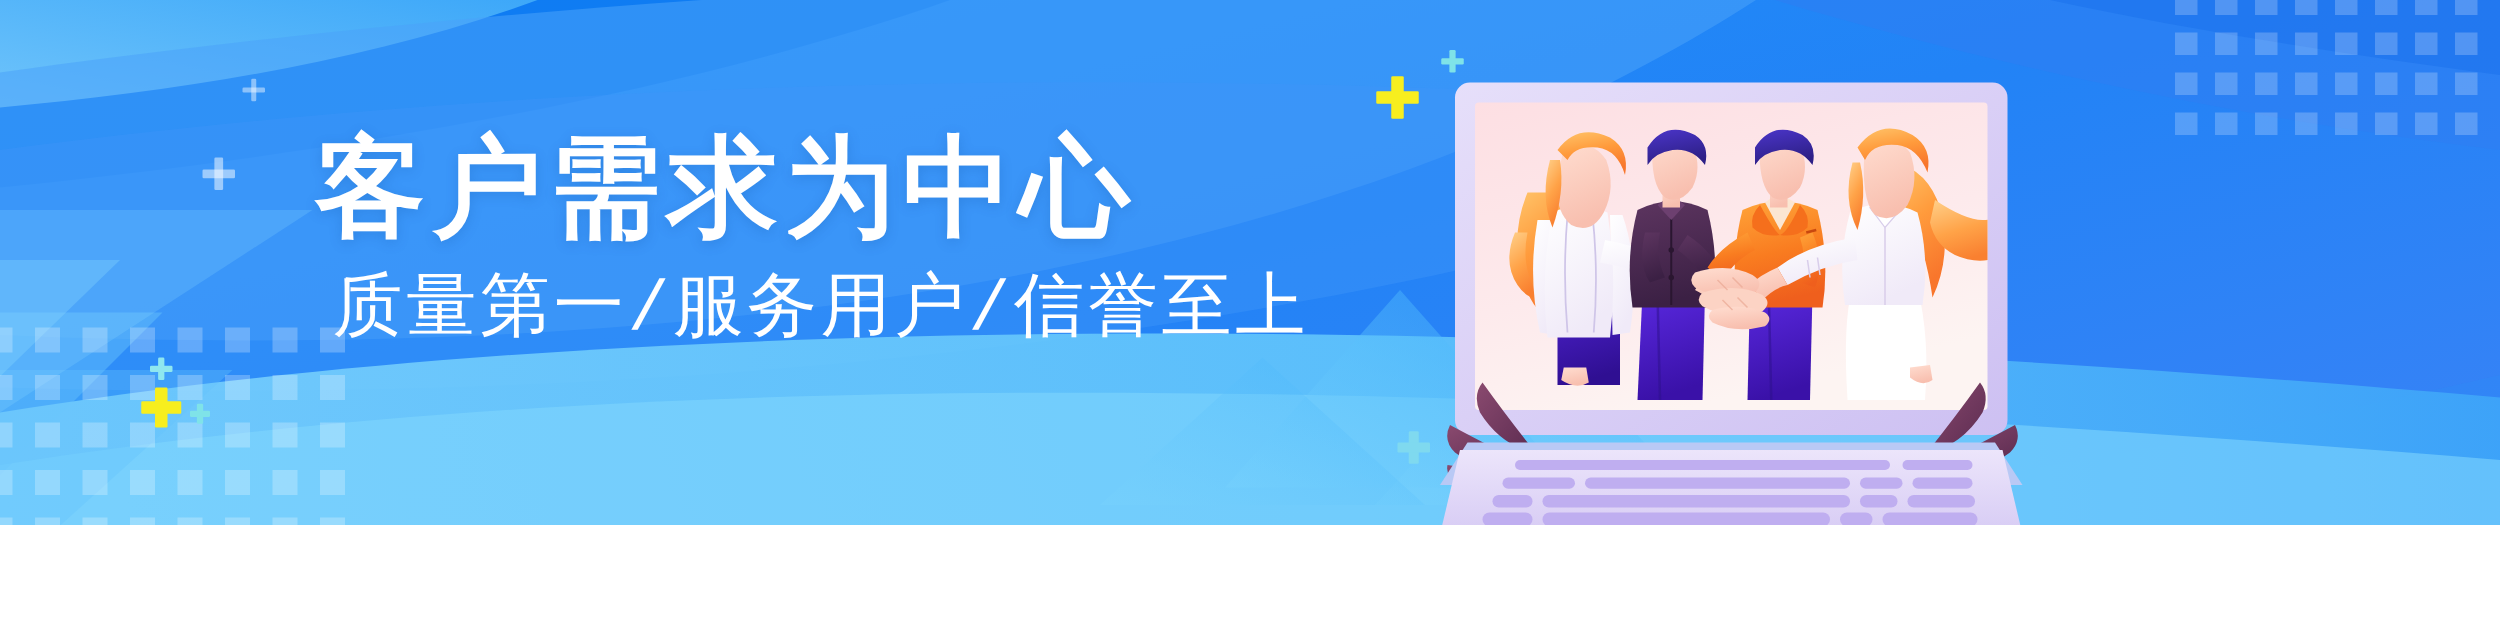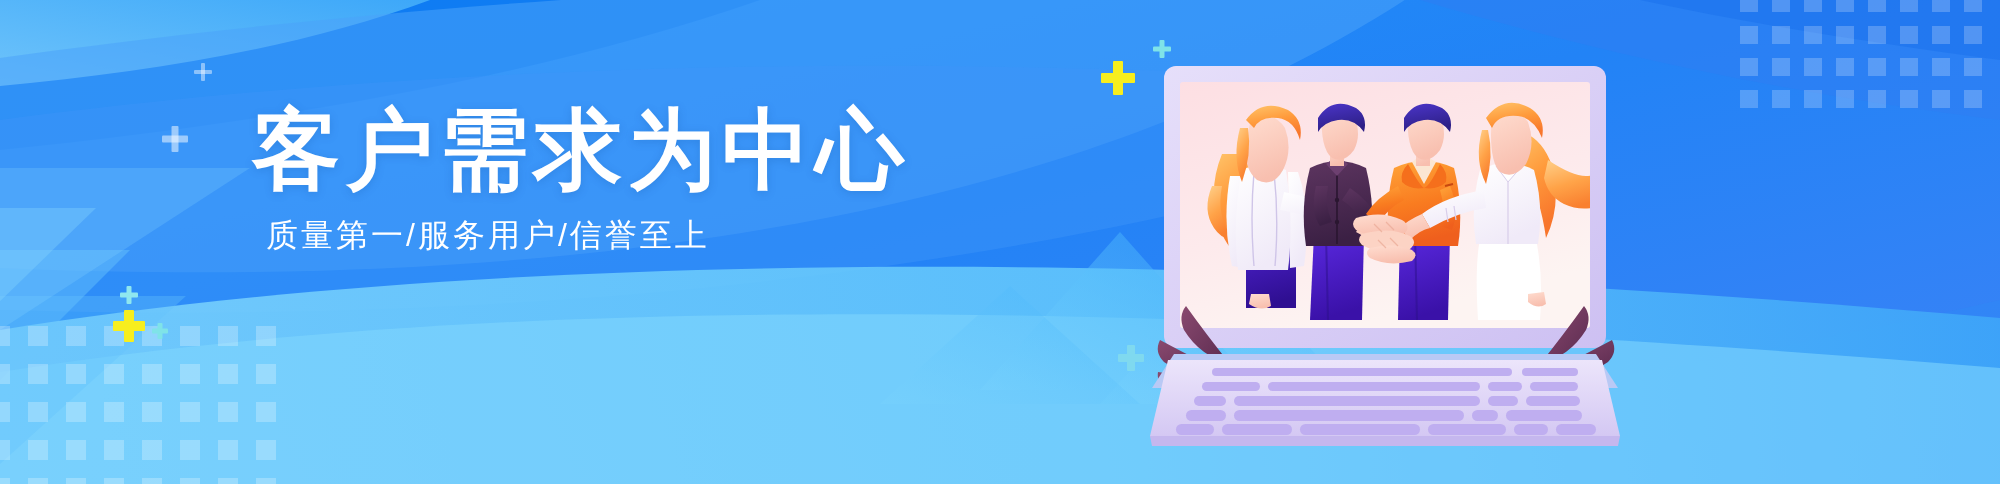--- a/index.html
+++ b/index.html
@@ -7,21 +7,21 @@
     padding: 0;
     background: #ffffff;
   }
   body {
     font-family: "Liberation Sans", sans-serif;
   }
 
   .banner {
     position: relative;
     width: 2000px;
-    height: 484px;
+    height: 420px;
     overflow: hidden;
     background: linear-gradient(115deg, #1f8ef8 0%, #2b87f5 35%, #2f7df2 60%, #3a7df4 100%);
   }
 
   .wave-svg { position: absolute; inset: 0; width: 2000px; height: 500px; }
 
   
   .dot-grid {
     position: absolute;
     display: grid;
@@ -70,26 +70,27 @@
     line-height: 1.05;
     font-weight: 700;
     color: #ffffff;
     letter-spacing: 6px;
     white-space: nowrap;
     text-shadow: 0 2px 10px rgba(6,60,140,0.18);
     margin: 0;
   }
   .subline {
     margin: 22px 0 0 14px;
-    font-size: 32px;
+    font-size: 56px;
     line-height: 1.1;
     font-weight: 400;
     color: #ffffff;
     letter-spacing: 3px;
     white-space: nowrap;
+    font-family: Liberation Mono, monospace;
   }
 
   
   .laptop {
     position: absolute;
     left: 1150px;
     top: 58px;
     width: 470px;
     height: 400px;
     z-index: 5;

